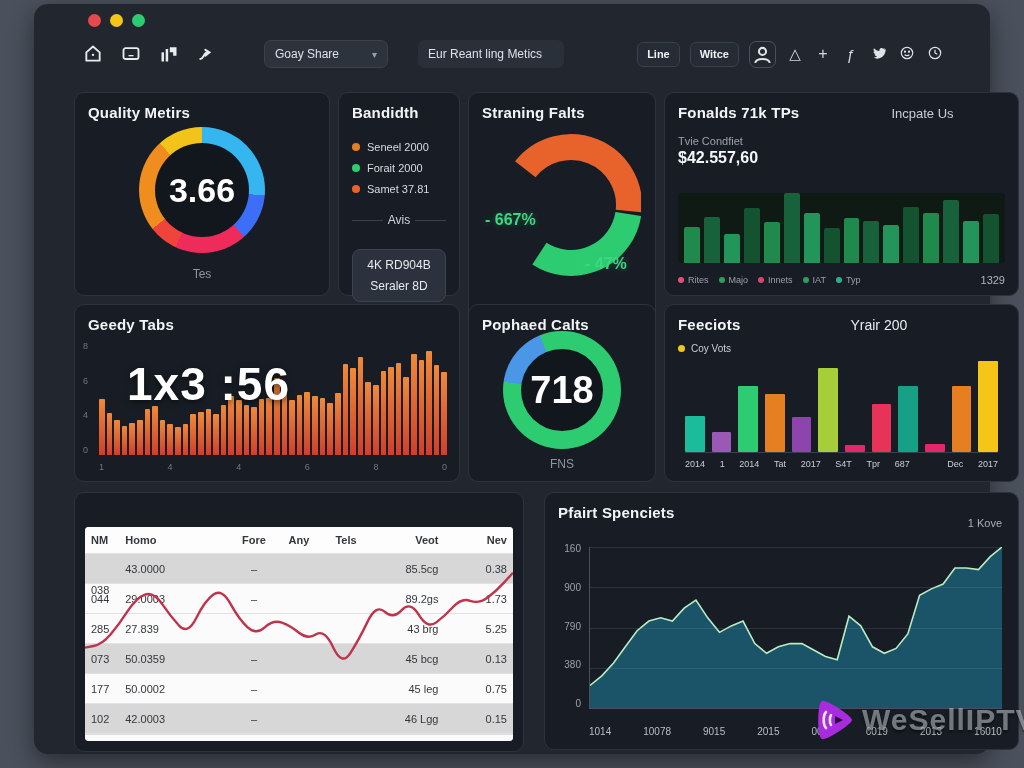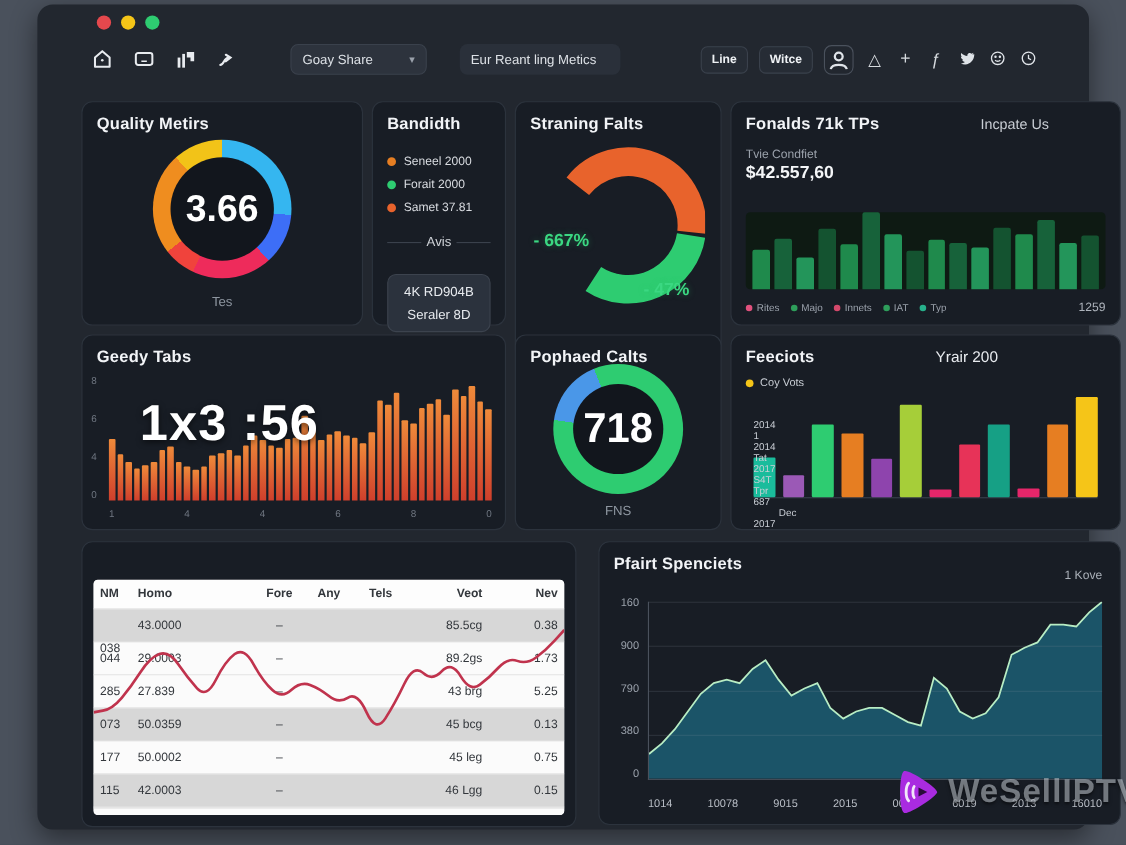--- a/index.html
+++ b/index.html
@@ -72,21 +72,21 @@
   .geedy-chart { position:absolute; left:24px; right:12px; top:38px; bottom:26px; display:flex; align-items:flex-end; gap:2px; }
   .geedy-chart .bar { flex:1; border-radius:1px 1px 0 0; background:linear-gradient(#ef8a3a,#cf3f2c); }
   .geedy-xlab { position:absolute; left:24px; right:12px; bottom:9px; display:flex; justify-content:space-between; color:#6f7681; font-size:9px; }
 
   
   .fee-head { display:flex; align-items:baseline; }
   .fee-sub { margin-left:110px; color:#e8ebef; font-size:14px; }
   .fee-legend { margin-top:10px; display:flex; align-items:center; gap:6px; color:#c9ced5; font-size:10px; }
   .fee-chart { position:absolute; left:20px; right:20px; top:56px; bottom:28px; display:flex; align-items:flex-end; gap:7px; border-bottom:1px solid #3a414c; }
   .fee-chart .bar { flex:1; border-radius:1px; }
-  .fee-xlab { position:absolute; left:20px; right:20px; bottom:0; display:flex; justify-content:space-between; font-size:9px;flex-direction:column; }
+  .fee-xlab { position:absolute; left:20px; right:20px; bottom:12px; display:flex; justify-content:space-between; font-size:9px; }
 
   
   .table-wrap { position:absolute; left:10px; right:10px; top:34px; bottom:10px; background:#f2f2f2; border-radius:4px; overflow:hidden; }
   .trow { display:flex; align-items:center; height:30px; border-bottom:1px solid #e2e2e2; background:#fbfbfb; }
   .trow.head { height:27px; font-weight:bold; color:#16191d; background:#fdfdfd; font-size:11px; }
   .trow.shaded { background:#d7d7d7; }
   .tcell { font-size:11px; color:#33373c; padding:0 6px; overflow:hidden; white-space:nowrap; }
   .tfoot { display:flex; align-items:center; height:31px; background:#fbfbfb; border-top:1px solid #dcdcdc; }
   .tfoot span { flex:1; text-align:center; color:#3a3e44; font-size:11px; font-weight:bold; }
   .line-overlay { position:absolute; left:0; right:0; top:27px; bottom:31px; pointer-events:none; }
@@ -270,21 +270,21 @@
             <span>Innets</span>
           </div>
           <div class="legend-item">
             <span class="dot" style="background: rgb(46, 158, 91);"></span>
             <span>IAT</span>
           </div>
           <div class="legend-item">
             <span class="dot" style="background: rgb(39, 176, 139);"></span>
             <span>Typ</span>
           </div>
-          <span class="fon-count">1259</span>
+          <span class="fon-count">1329</span>
         </div>
     </div>
 
     <div class="panel p-geedy">
       <div class="ptitle">Geedy Tabs</div>
       <div class="geedy-big">1x3 :56</div>
       <div class="geedy-ylab" id="geedy-ylab">
           <span>8</span>
           <span>6</span>
           <span>4</span>
@@ -447,21 +447,21 @@
           <div class="trow ">
             <div class="tcell" style="width: 8%;">177</div>
             <div class="tcell" style="width: 26%;">50.0002</div>
             <div class="tcell" style="width: 11%; text-align: center;">–</div>
             <div class="tcell" style="width: 10%; text-align: center;"></div>
             <div class="tcell" style="width: 12%; text-align: center;"></div>
             <div class="tcell" style="width: 17%; text-align: right;">45 leg</div>
             <div class="tcell" style="width: 16%; text-align: right;">0.75</div>
           </div>
           <div class="trow  shaded">
-            <div class="tcell" style="width: 8%;">115</div>
+            <div class="tcell" style="width: 8%;">102</div>
             <div class="tcell" style="width: 26%;">42.0003</div>
             <div class="tcell" style="width: 11%; text-align: center;">–</div>
             <div class="tcell" style="width: 10%; text-align: center;"></div>
             <div class="tcell" style="width: 12%; text-align: center;"></div>
             <div class="tcell" style="width: 17%; text-align: right;">46 Lgg</div>
             <div class="tcell" style="width: 16%; text-align: right;">0.15</div>
           </div>
           <div class="tfoot">
             <span style="flex: 0 0 8%;"></span>
           </div>

